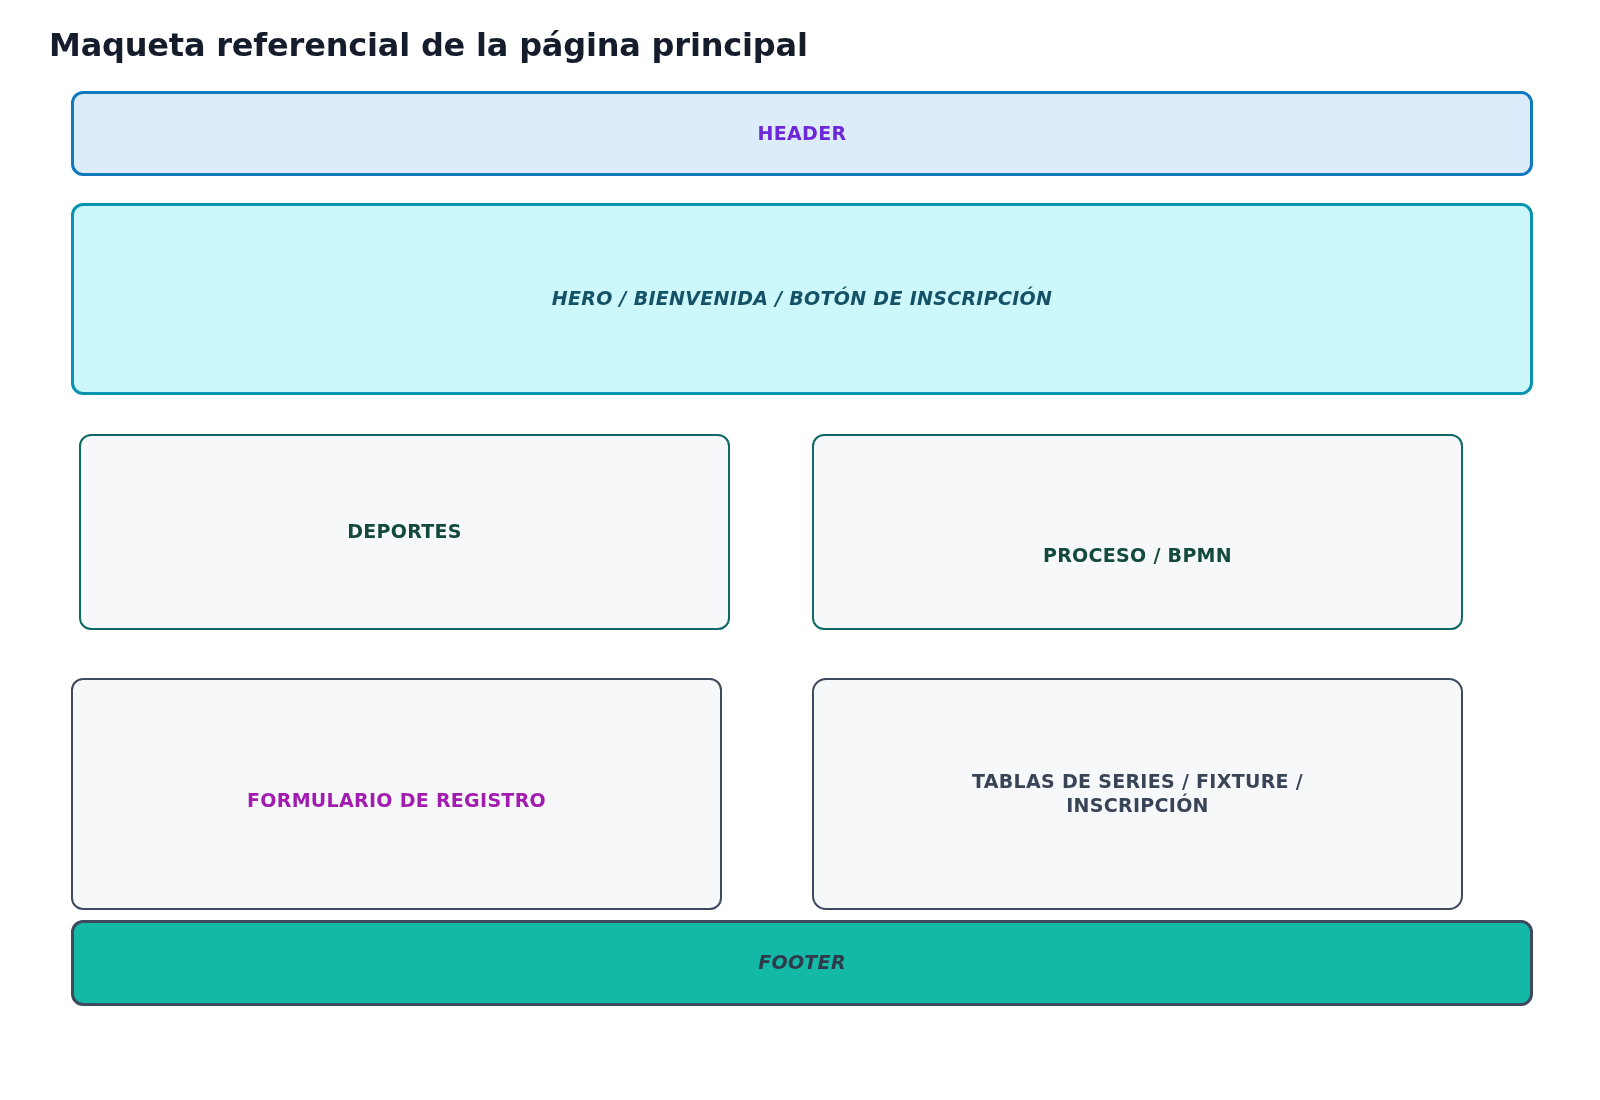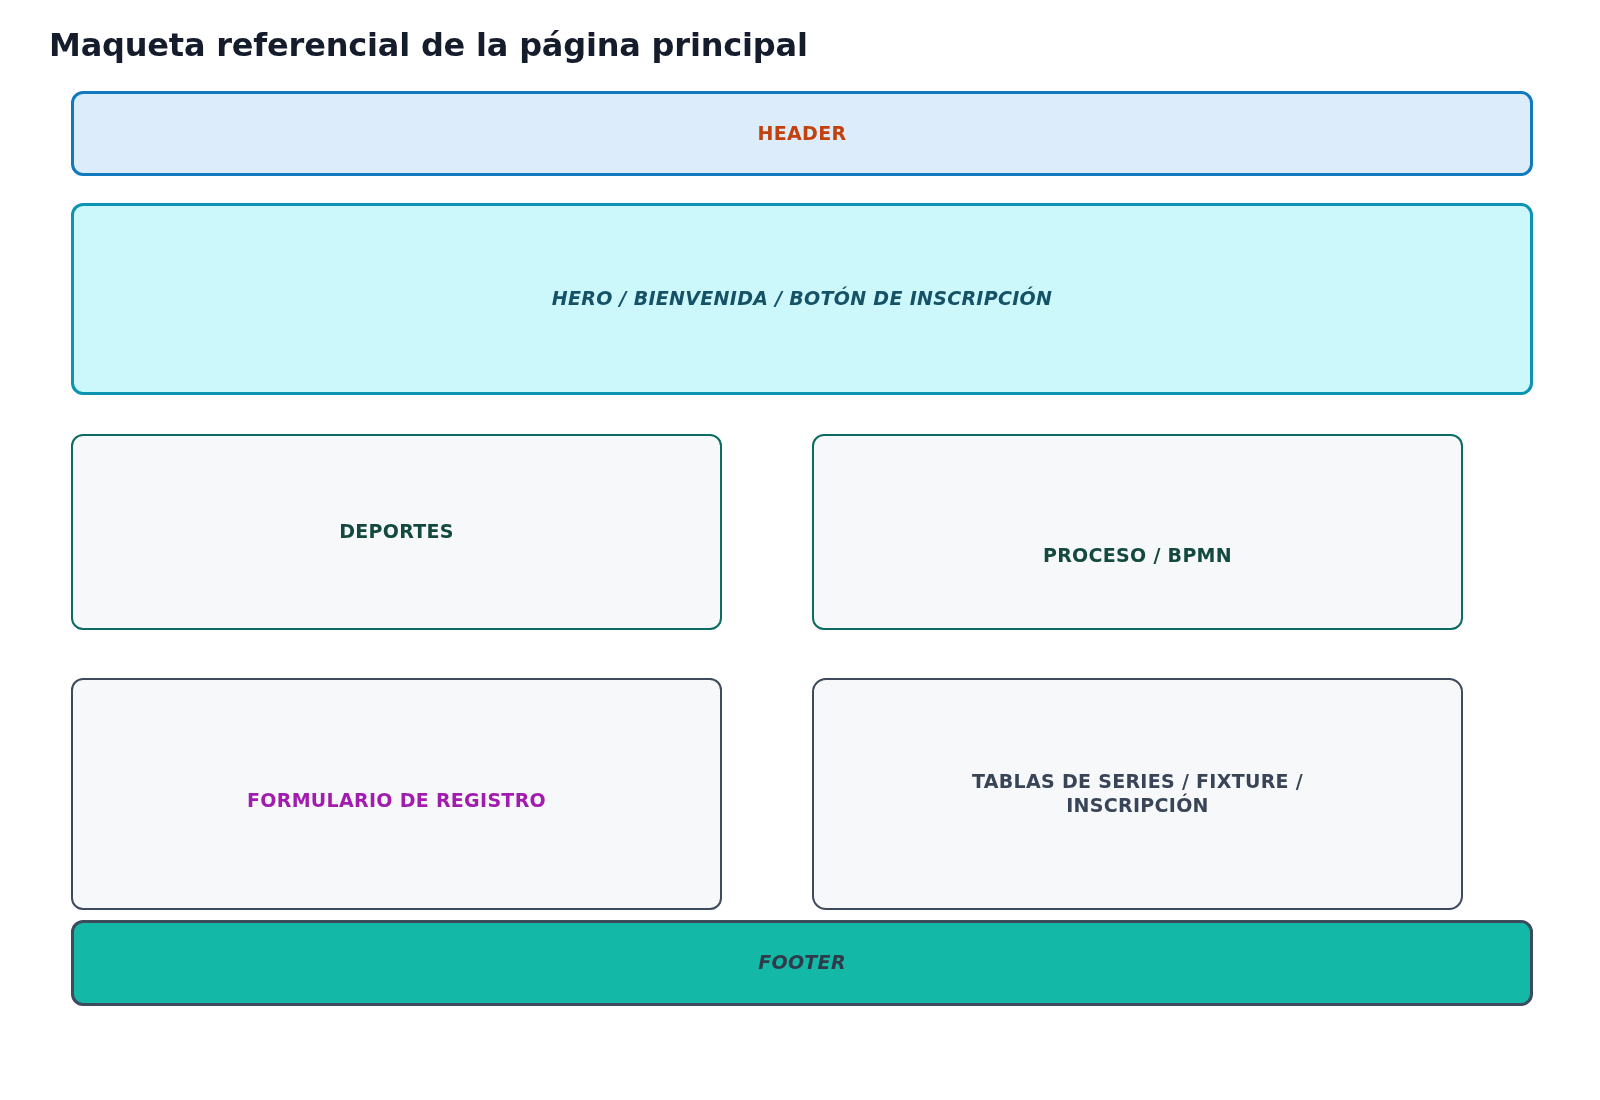--- a/index.html
+++ b/index.html
@@ -49,38 +49,38 @@
   
   .block-header {
     left: 71px;
     top: 91px;
     width: 1462px;
     height: 85px;
     background: #ddecfb;
     border-color: #1179bd;
     border-width: 3px;
   }
-  .block-header .block-label { color: #c2410c; }
+  .block-header .block-label { color: #6d28d9; }
 
   
   .block-hero {
     left: 71px;
     top: 203px;
     width: 1462px;
     height: 192px;
     background: #ccf8fc;
     border-color: #0b93b2;
     border-width: 3px;
     font-style: italic;
   }
   .block-hero .block-label { color: #155267; }
 
   
   .block-deportes {
-    left: 71px;
+    left: 79px;
     top: 434px;
     width: 651px;
     height: 196px;
     background: #f6f8fa;
     border-color: #0d6b63;
     border-width: 2px;
   }
   .block-deportes .block-label { color: #13493f; }
 
   .block-proceso {

